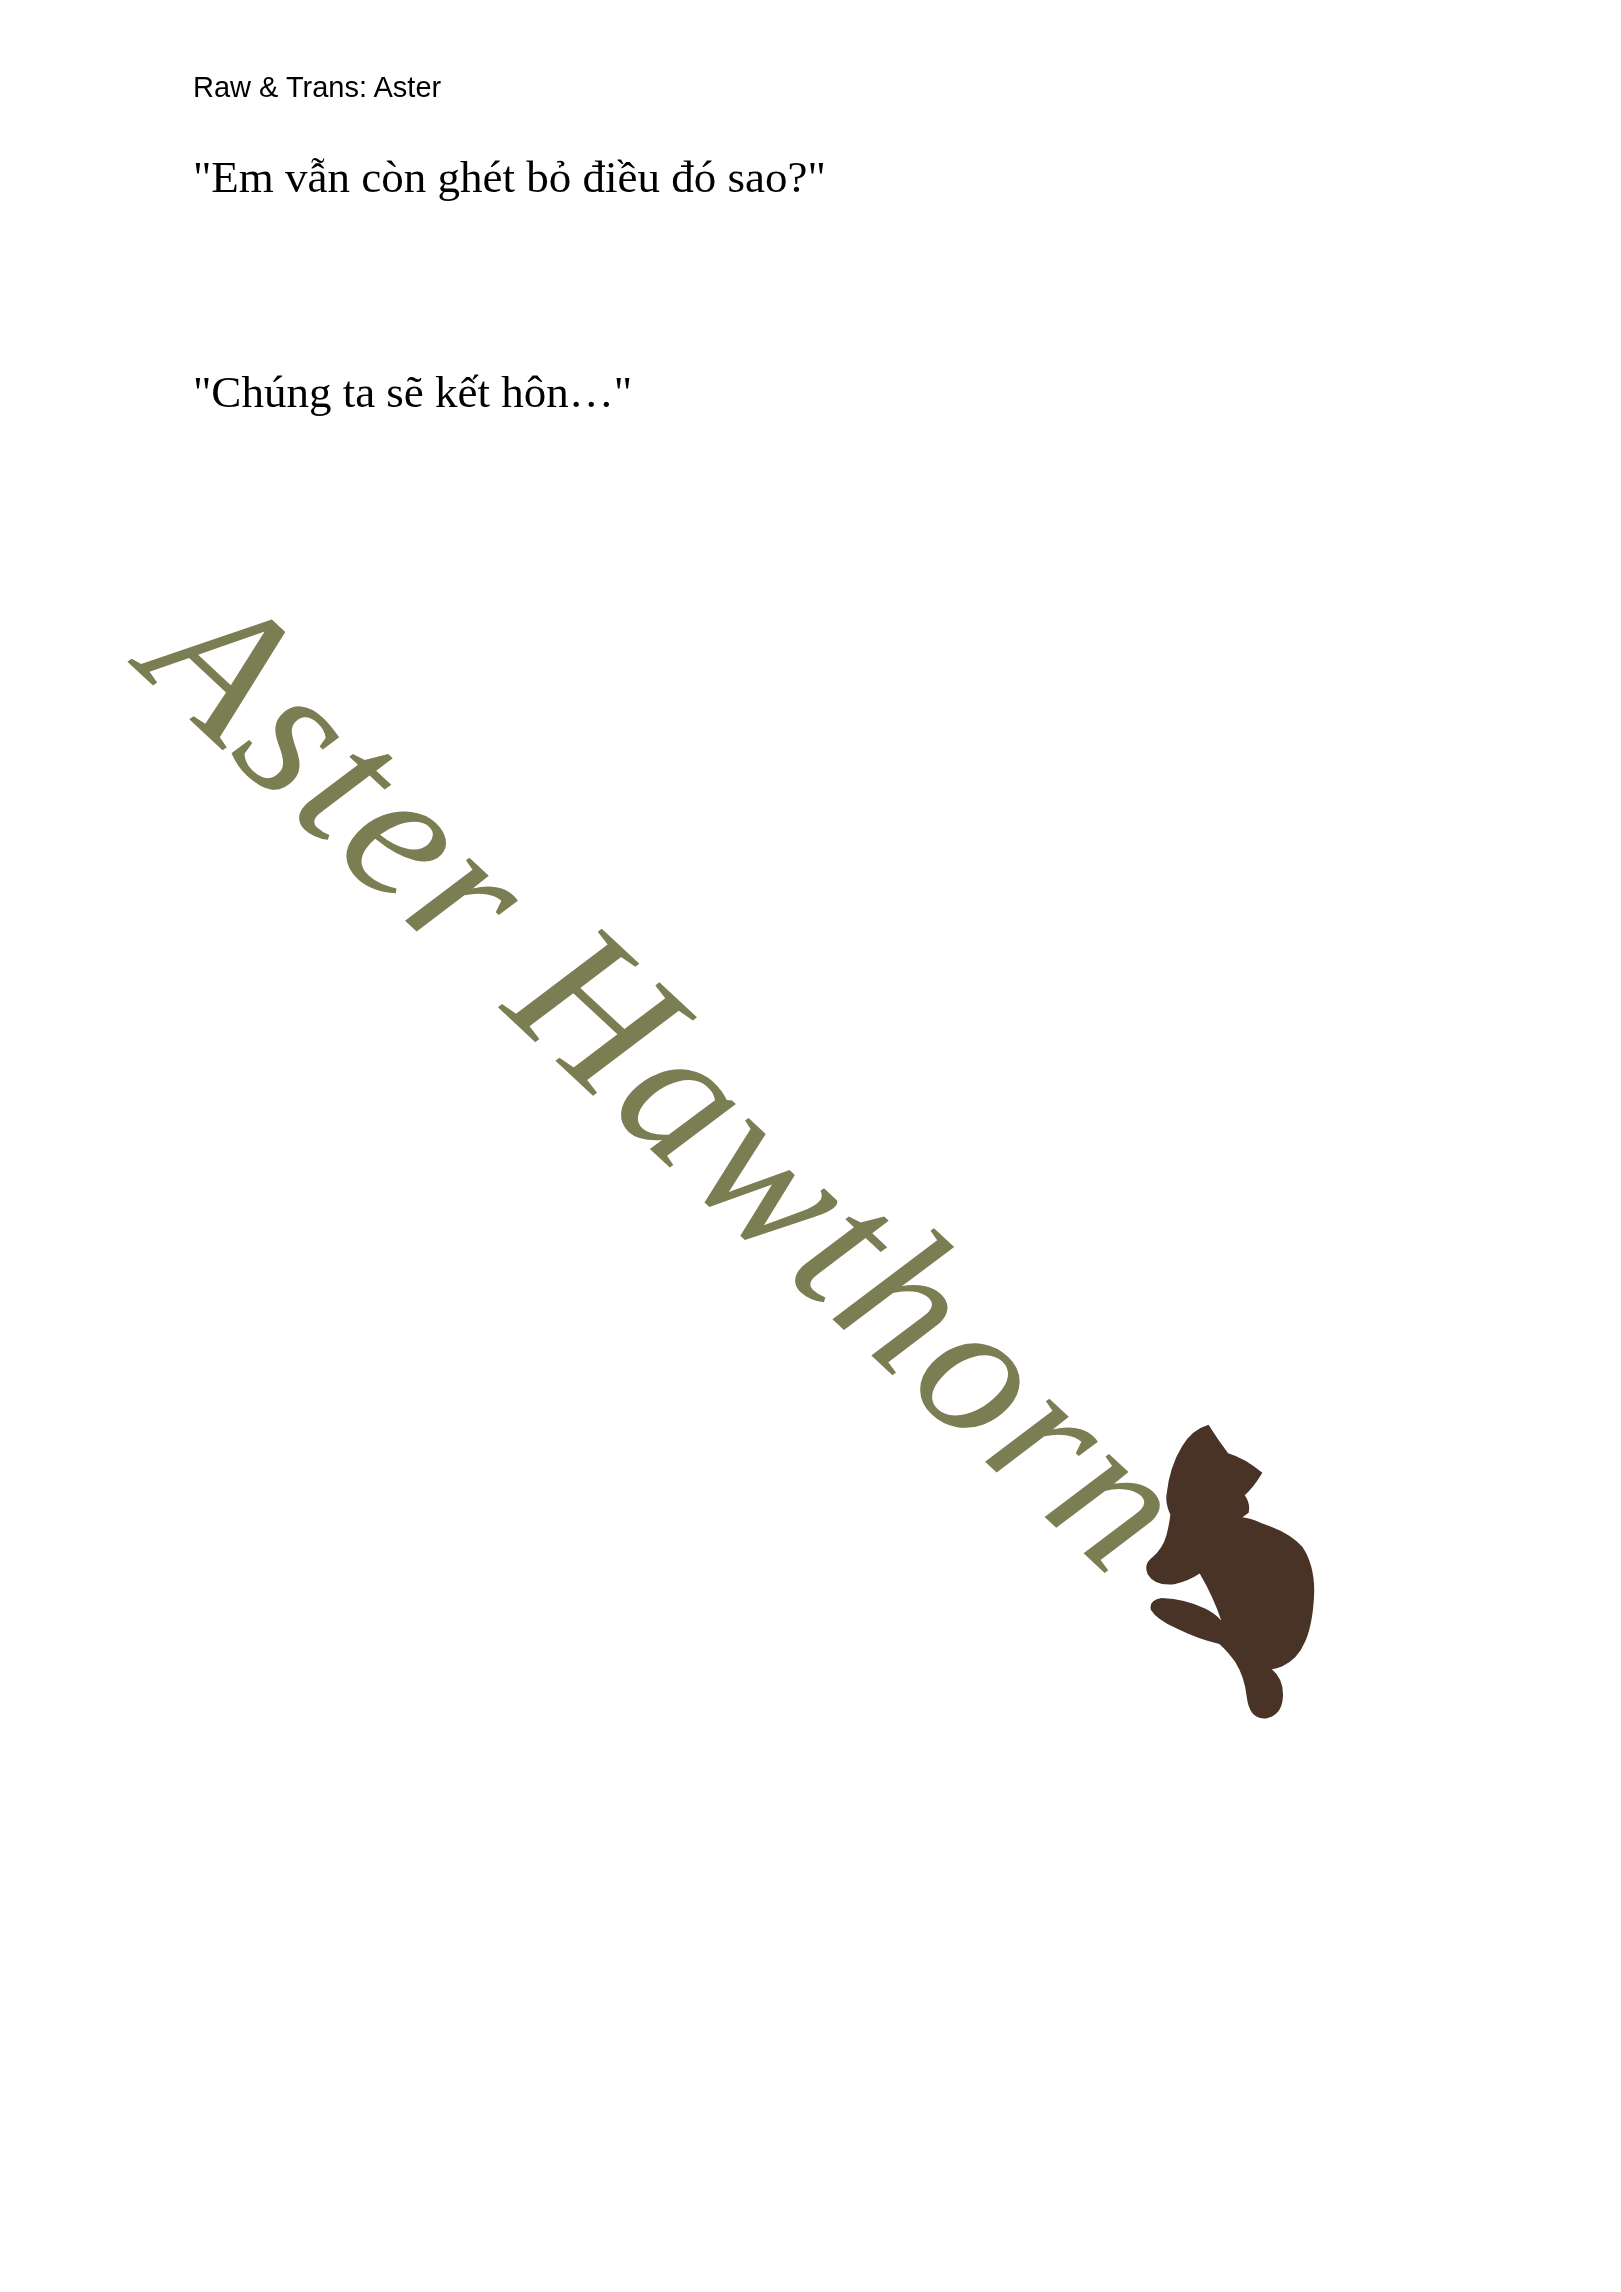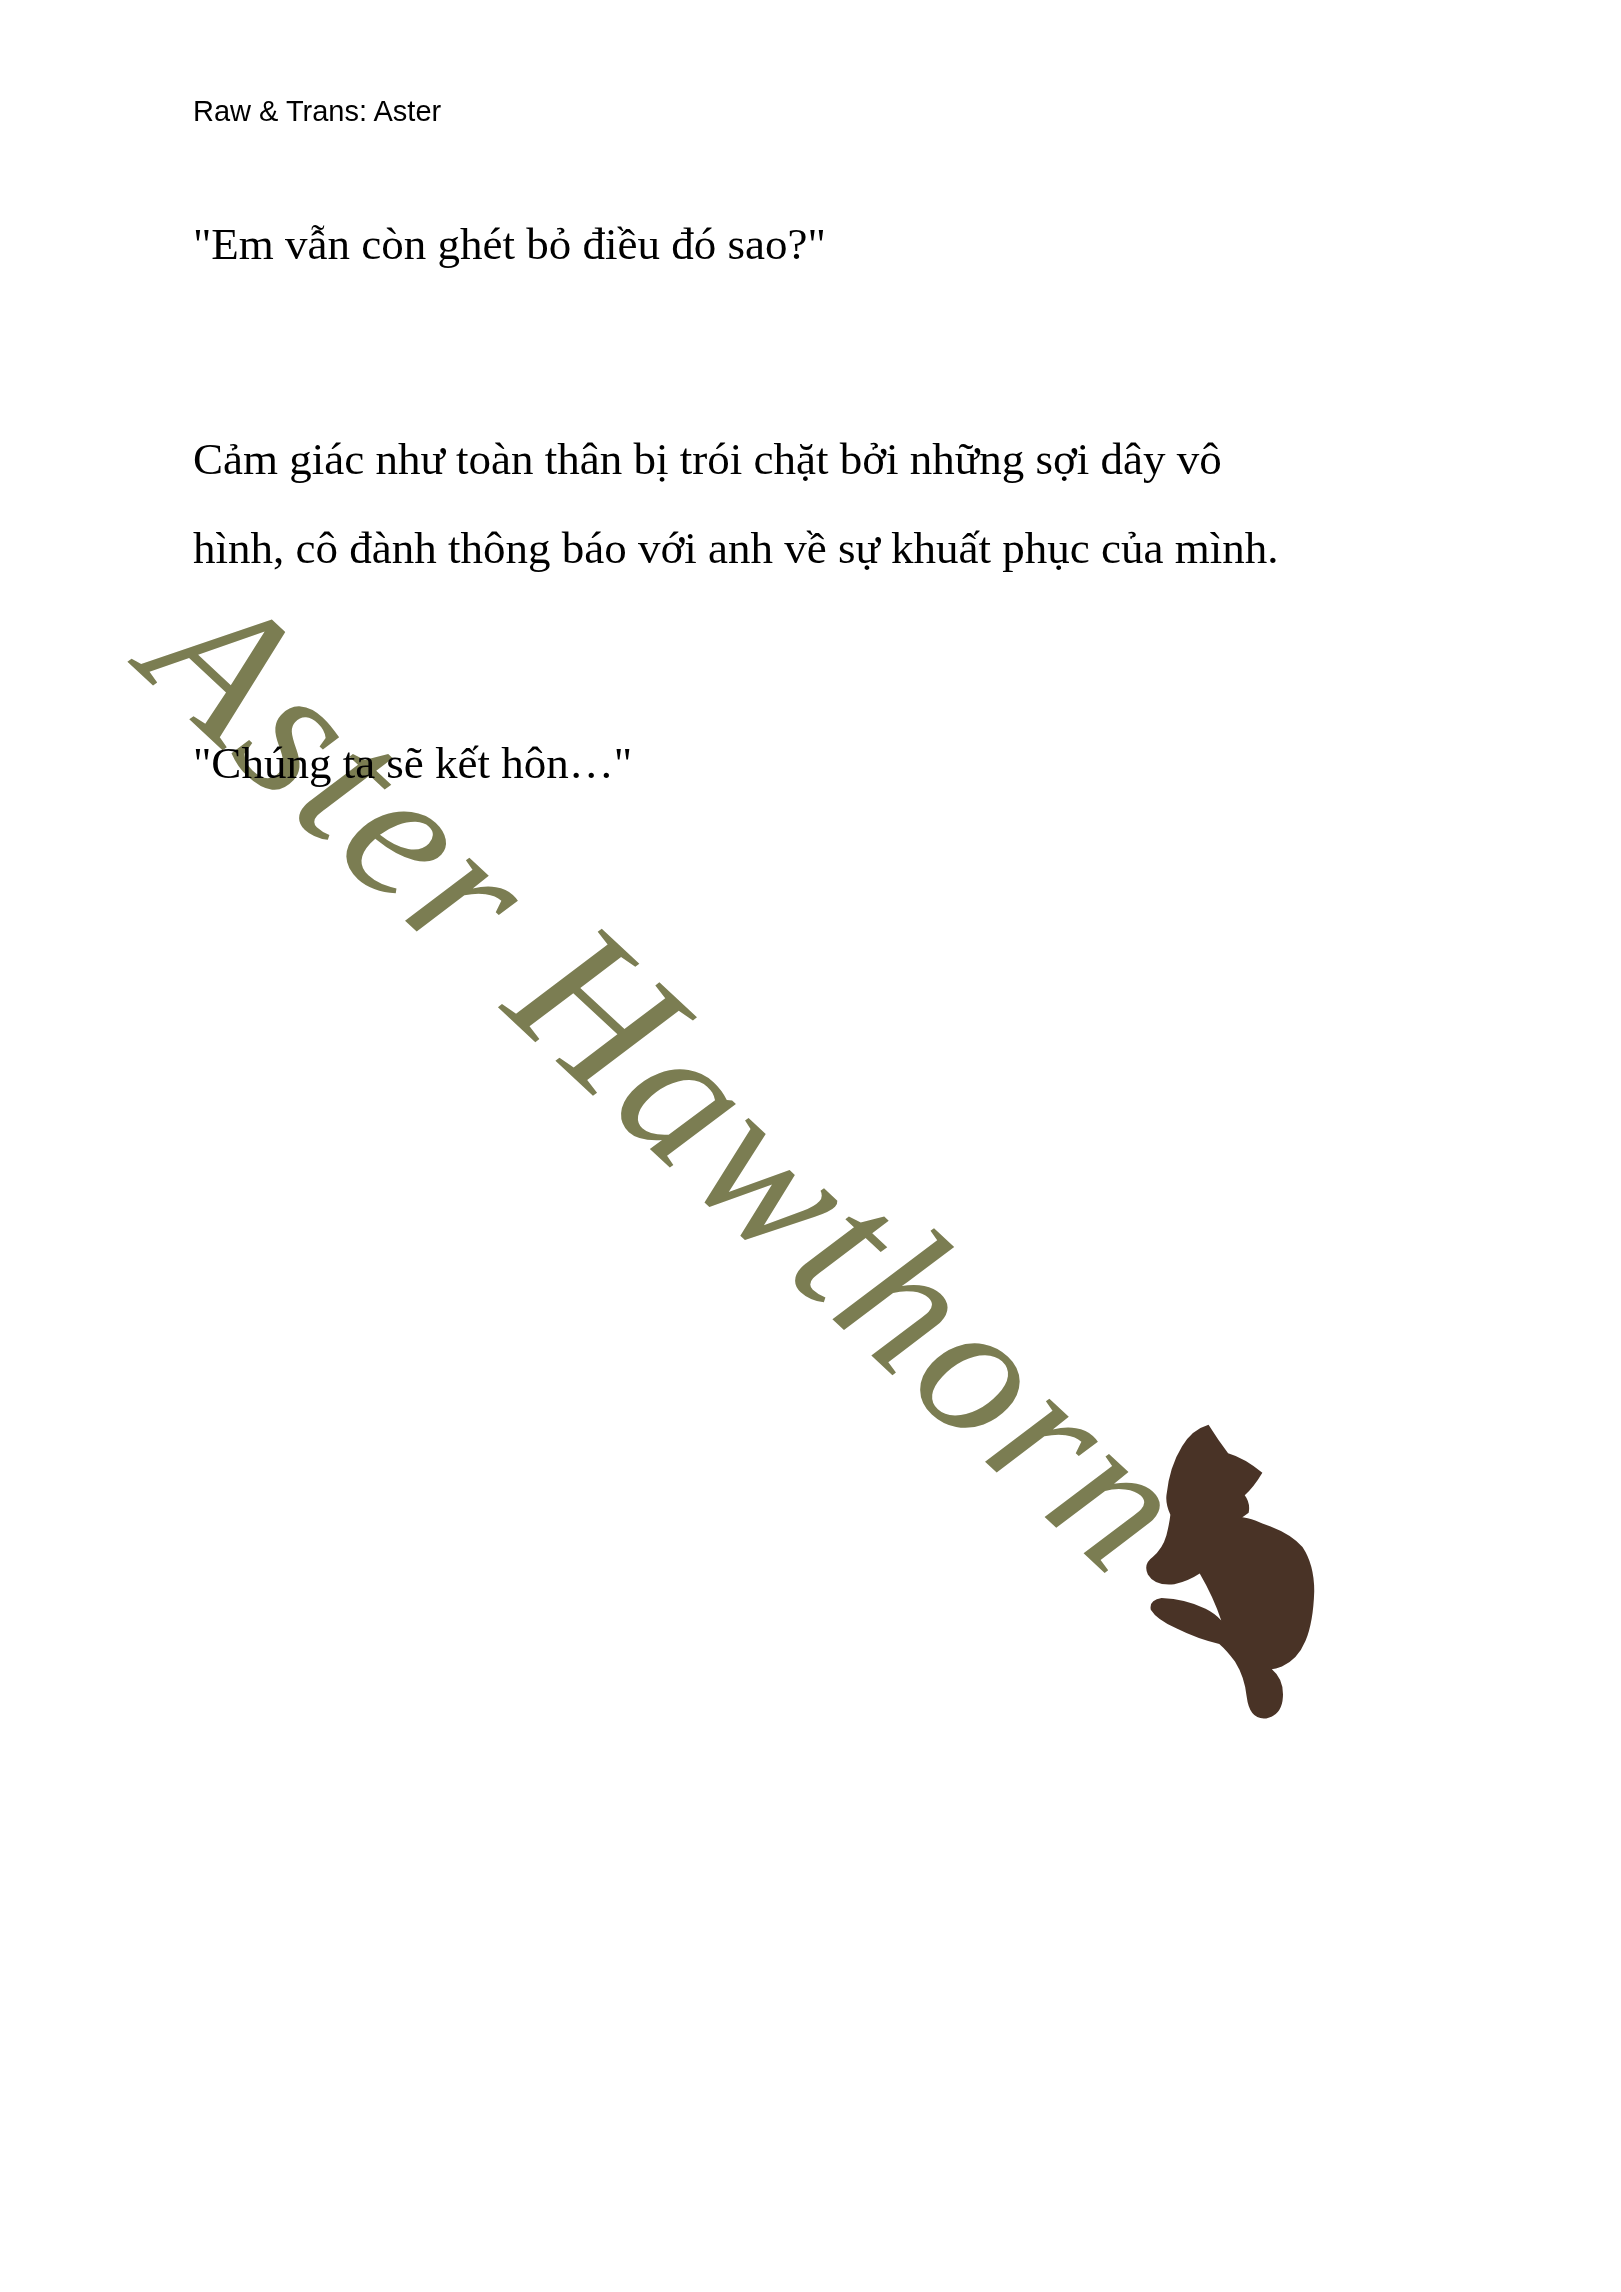--- a/index.html
+++ b/index.html
@@ -39,22 +39,22 @@
     left: 193px;
     top: 0;
     width: 1304px;
     z-index: 3;
     color: #000000;
   }
   .credit {
     font-family: "Liberation Sans", "DejaVu Sans", sans-serif;
     font-size: 29px;
     line-height: 35px;
-    padding-top: 94px;
-    margin-bottom: 71px;
+    padding-top: 70px;
+    margin-bottom: 28px;
   }
   .para {
     font-size: 45px;
     line-height: 89px;
     margin: 0 0 126px 0;
     white-space: pre-line;
   }
 </style>
 </head>
 <body>
@@ -97,19 +97,17 @@
              Q31 93 32 84
              Q35 55 48 34
              Q58 17 75 12
              Z" style="fill: rgb(73, 51, 38);"></path>
   </svg>
 
   <div class="content">
     <div class="credit">Raw &amp; Trans: Aster</div>
 
     <p class="para">"Em vẫn còn ghét bỏ điều đó sao?"</p>
-    <p class="para">Cảm giác như toàn thân bị trói chặt bởi những sợi dây vô
-hình, cô đành thông báo với anh về sự khuất phục của mình.</p>
     <p class="para">"Chúng ta sẽ kết hôn…"</p>
   </div>
 
 </div>
 
 
 </body></html>

